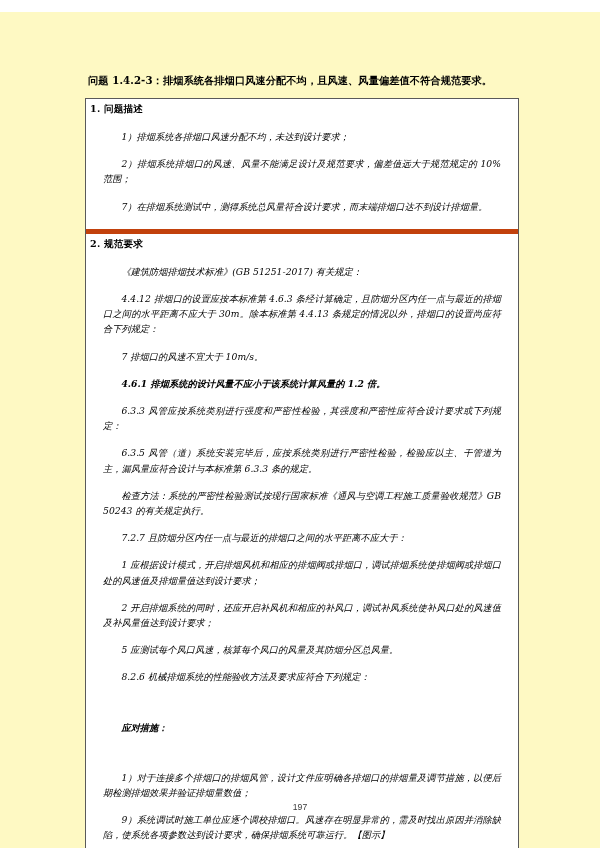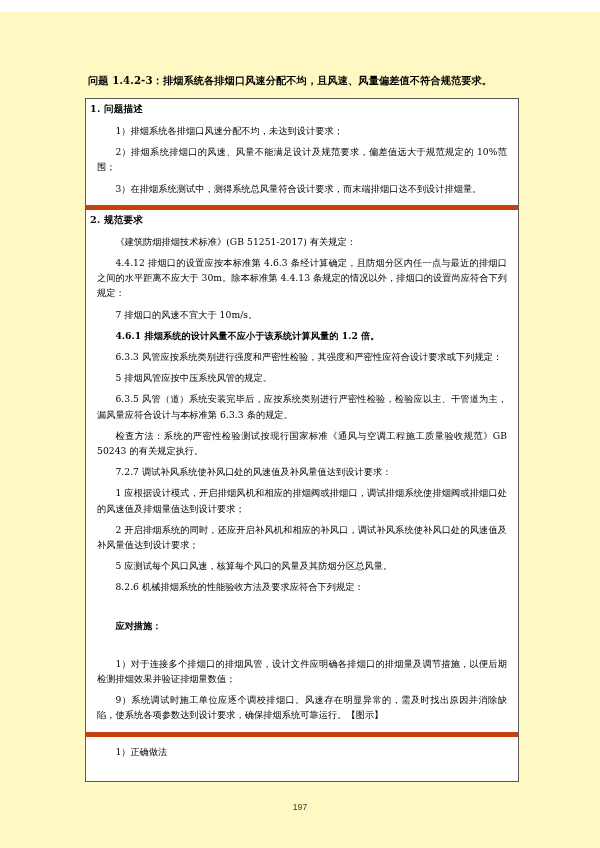--- a/index.html
+++ b/index.html
@@ -66,21 +66,22 @@
     font-size: 9.2px;
     line-height: 15.2px;
     padding: 0 5px 3px 5px;
     text-align: justify;
     text-justify: inter-ideograph;
     letter-spacing: 0.05px;
   }
 
   .para {
     text-indent: 2em;
-    margin: 6px;
+    margin: 12px;
+    font-style: italic;
   }
   .para.bold { font-weight: bold; }
 
   .spacer-sm { height: 11px; }
 
   .sec3-body {
     font-size: 9.2px;
     line-height: 15.2px;
     padding: 1px 5px 3px 5px;
   }
@@ -105,36 +106,35 @@
 
   <div class="doc-title">问题 1.4.2-3：排烟系统各排烟口风速分配不均，且风速、风量偏差值不符合规范要求。</div>
 
   <div class="frame">
 
     <div class="section">
       <div class="sec-head">1. 问题描述</div>
       <div class="body-text">
         <p class="para">1）排烟系统各排烟口风速分配不均，未达到设计要求；</p>
         <p class="para">2）排烟系统排烟口的风速、风量不能满足设计及规范要求，偏差值远大于规范规定的 10%范围；</p>
-        <p class="para">3）在排烟系统测试中，测得系统总风量符合设计要求，而末端排烟口达不到设计排烟量。</p>
+        <p class="para">7）在排烟系统测试中，测得系统总风量符合设计要求，而末端排烟口达不到设计排烟量。</p>
       </div>
     </div>
 
     <div class="section">
       <div class="sec-head">2. 规范要求</div>
       <div class="body-text">
         <p class="para">《建筑防烟排烟技术标准》(GB 51251-2017) 有关规定：</p>
         <p class="para">4.4.12 排烟口的设置应按本标准第 4.6.3 条经计算确定，且防烟分区内任一点与最近的排烟口之间的水平距离不应大于 30m。除本标准第 4.4.13 条规定的情况以外，排烟口的设置尚应符合下列规定：</p>
         <p class="para">7 排烟口的风速不宜大于 10m/s。</p>
         <p class="para bold">4.6.1 排烟系统的设计风量不应小于该系统计算风量的 1.2 倍。</p>
         <p class="para">6.3.3 风管应按系统类别进行强度和严密性检验，其强度和严密性应符合设计要求或下列规定：</p>
-        <p class="para">5 排烟风管应按中压系统风管的规定。</p>
         <p class="para">6.3.5 风管（道）系统安装完毕后，应按系统类别进行严密性检验，检验应以主、干管道为主，漏风量应符合设计与本标准第 6.3.3 条的规定。</p>
         <p class="para">检查方法：系统的严密性检验测试按现行国家标准《通风与空调工程施工质量验收规范》GB 50243 的有关规定执行。</p>
-        <p class="para">7.2.7 调试补风系统使补风口处的风速值及补风量值达到设计要求：</p>
+        <p class="para">7.2.7 且防烟分区内任一点与最近的排烟口之间的水平距离不应大于：</p>
         <p class="para">1 应根据设计模式，开启排烟风机和相应的排烟阀或排烟口，调试排烟系统使排烟阀或排烟口处的风速值及排烟量值达到设计要求；</p>
         <p class="para">2 开启排烟系统的同时，还应开启补风机和相应的补风口，调试补风系统使补风口处的风速值及补风量值达到设计要求；</p>
         <p class="para">5 应测试每个风口风速，核算每个风口的风量及其防烟分区总风量。</p>
         <p class="para">8.2.6 机械排烟系统的性能验收方法及要求应符合下列规定：</p>
 
         <div class="spacer-sm"></div>
 
         <p class="para bold">应对措施：</p>
 
         <div class="spacer-sm"></div>

